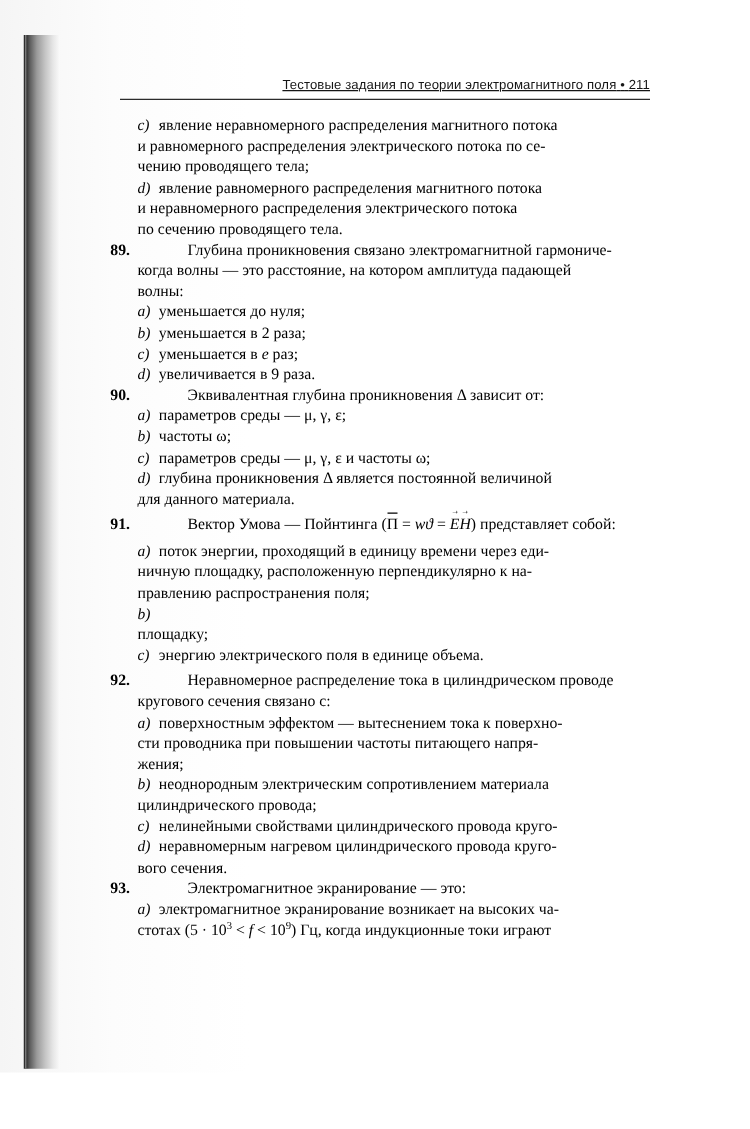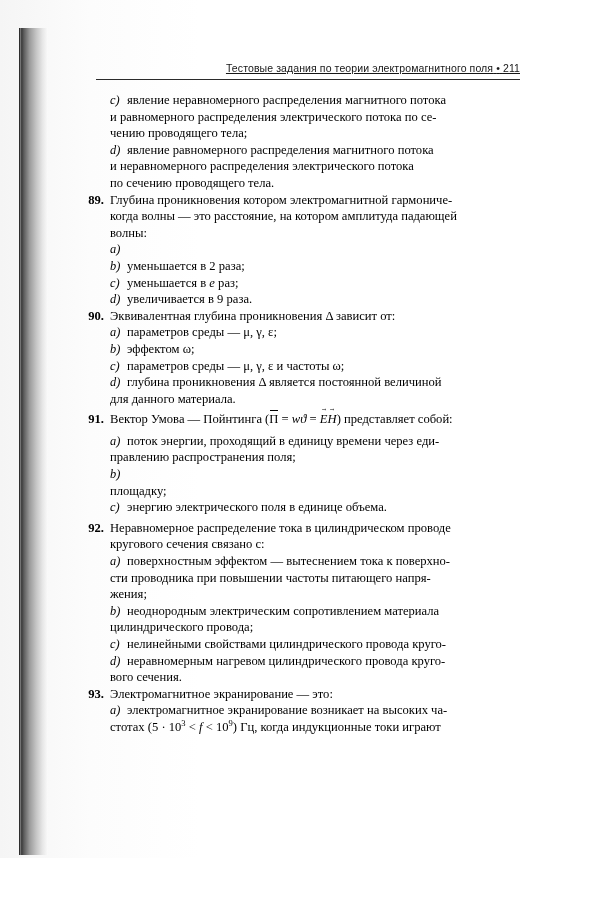--- a/index.html
+++ b/index.html
@@ -89,20 +89,21 @@
     position: absolute;
     left: 78px;
     top: 92px;
     width: 444px;
   }
 
   .q-block {
     display: flex;
     align-items: flex-end;
     margin: 0;
+    gap: 40px;
   }
   .q-num {
     flex: 0 0 auto;
     width: 26px;
     text-align: right;
     font-weight: bold;
     font-size: 12.6px;
     line-height: 16.6px;
     padding-right: 6px;
     white-space: nowrap;
@@ -222,28 +223,29 @@
         <span class="opt-letter">d)</span>
         <span class="opt-text j-full">явление равномерного распределения магнитного потока</span>
       </div>
       <div class="cont">и неравномерного распределения электрического потока</div>
       <div class="cont">по сечению проводящего тела.</div>
     </div>
 
     <div>
       <div class="q-block">
         <span class="q-num">89.</span>
-        <span class="q-stem">Глубина проникновения котором электромагнитной гармониче-</span>
+        <span class="q-stem">Глубина проникновения связано электромагнитной гармониче-</span>
       </div>
       <div class="cont stem-cont">когда волны — это расстояние, на котором амплитуда падающей</div>
       <div class="cont stem-cont">волны:</div>
 
       <div class="opt-list">
         <div class="opt indent-shallow">
           <span class="opt-letter">a)</span>
+          <span class="opt-text">уменьшается до нуля;</span>
         </div>
         <div class="opt indent-shallow">
           <span class="opt-letter">b)</span>
           <span class="opt-text">уменьшается в 2 раза;</span>
         </div>
         <div class="opt indent-shallow">
           <span class="opt-letter">c)</span>
           <span class="opt-text">уменьшается в <span class="it">e</span> раз;</span>
         </div>
         <div class="opt indent-shallow">
@@ -259,21 +261,21 @@
         <span class="q-stem">Эквивалентная глубина проникновения Δ зависит от:</span>
       </div>
 
       <div class="opt-list">
         <div class="opt indent-shallow">
           <span class="opt-letter">a)</span>
           <span class="opt-text">параметров среды — μ, γ, ε;</span>
         </div>
         <div class="opt indent-shallow">
           <span class="opt-letter">b)</span>
-          <span class="opt-text">эффектом ω;</span>
+          <span class="opt-text">частоты ω;</span>
         </div>
         <div class="opt indent-shallow">
           <span class="opt-letter">c)</span>
           <span class="opt-text">параметров среды — μ, γ, ε и частоты ω;</span>
         </div>
         <div class="opt indent-shallow">
           <span class="opt-letter">d)</span>
           <span class="opt-text j-full">глубина проникновения Δ является постоянной величиной</span>
         </div>
         <div class="cont">для данного материала.</div>
@@ -284,20 +286,21 @@
       <div class="q-block">
         <span class="q-num">91.</span>
         <span class="q-stem"><span>Вектор Умова — Пойнтинга (</span><span class="math nb"><span class="ovl">Π</span>&nbsp;=&nbsp;<span class="mvar">w</span><span class="mvar">ϑ</span>&nbsp;=&nbsp;<span class="vecarrow"><span class="mvar">Е</span></span><span class="vecarrow"><span class="mvar">Н</span></span></span><span>) представляет собой:</span></span>
       </div>
 
       <div class="opt-list" style="margin-top:5px;">
         <div class="opt indent-shallow">
           <span class="opt-letter">a)</span>
           <span class="opt-text j-full">поток энергии, проходящий в единицу времени через еди-</span>
         </div>
+        <div class="cont">ничную площадку, расположенную перпендикулярно к на-</div>
         <div class="cont">правлению распространения поля;</div>
 
         <div class="opt indent-shallow">
           <span class="opt-letter">b)</span>
         </div>
         <div class="cont">площадку;</div>
 
         <div class="opt indent-shallow">
           <span class="opt-letter">c)</span>
           <span class="opt-text">энергию электрического поля в единице объема.</span>

